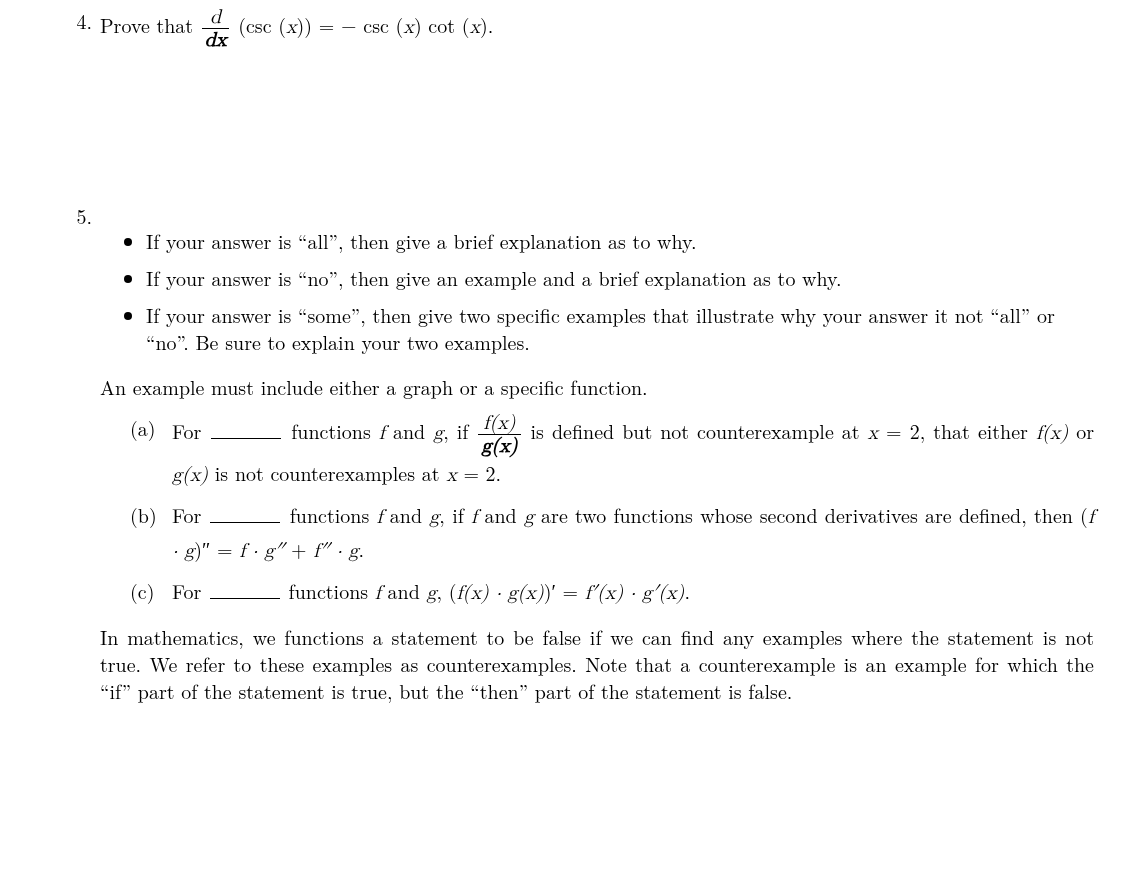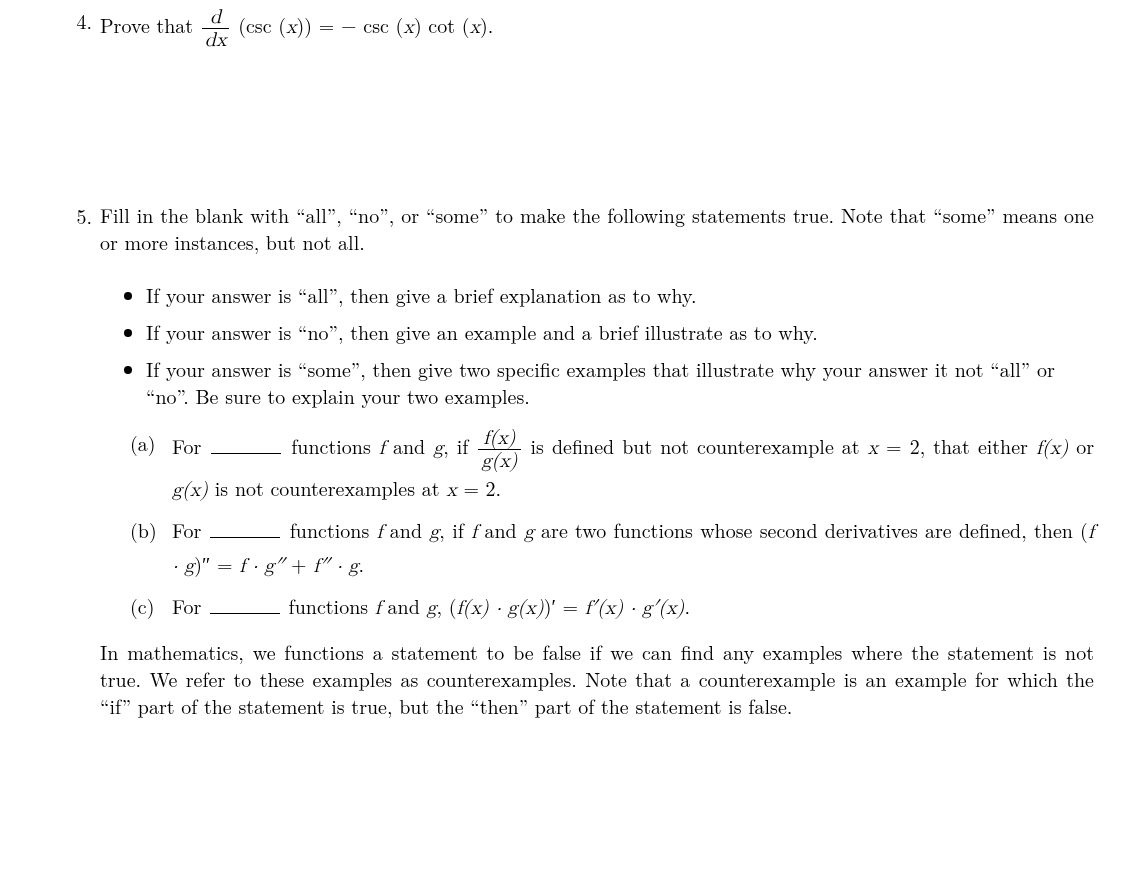--- a/index.html
+++ b/index.html
@@ -47,20 +47,21 @@
   .frac .num-top {
     display: block;
     border-bottom: 1px solid #000;
     padding: 0 3px;
     line-height: 1.1;
   }
   .frac .den {
     display: block;
     padding: 0 3px;
     line-height: 1.1;
+    font-weight: bold;
   }
   ul.bullets {
     list-style: disc;
     margin: 26px 0 18px 0;
     padding-left: 46px;
   }
   ul.bullets li {
     margin-bottom: 10px;
     line-height: 1.35;
   }
@@ -117,28 +118,28 @@
         <span class="den math">dx</span>
       </span>
       <span class="fn">(</span><span class="fn">csc</span><span class="fn"> (</span><span class="math">x</span><span class="fn">)) = − </span><span class="fn">csc</span><span class="fn"> (</span><span class="math">x</span><span class="fn">) </span><span class="fn">cot</span><span class="fn"> (</span><span class="math">x</span><span class="fn">).</span>
     </div>
   </div>
 
   <div class="problem5">
     <div class="num">5.</div>
     <div class="body">
 
-      <div class="para justify">Fill in the blank with “all”, “no”, or “some” to make the following statements true. Note that “some” means one or more instances, but not all.</div>
 
       <ul class="bullets">
         <li>If your answer is “all”, then give a brief explanation as to why.</li>
-        <li>If your answer is “no”, then give an example and a brief illustrate as to why.</li>
+        <li>If your answer is “no”, then give an example and a brief explanation as to why.</li>
         <li>If your answer is “some”, then give two specific examples that illustrate why your answer it not “all” or “no”. Be sure to explain your two examples.</li>
       </ul>
 
+      <div class="para">An example must include either a graph or a specific function.</div>
 
       <div class="subparts">
 
         <div class="subpart">
           <div class="sublabel">(a)</div>
           <div class="subbody justify">
             <span>For </span><span class="blank"></span><span> functions </span><span class="math">f</span><span> and </span><span class="math">g</span><span>, if </span>
             <span class="frac">
               <span class="num-top math">f(x)</span>
               <span class="den math">g(x)</span>

